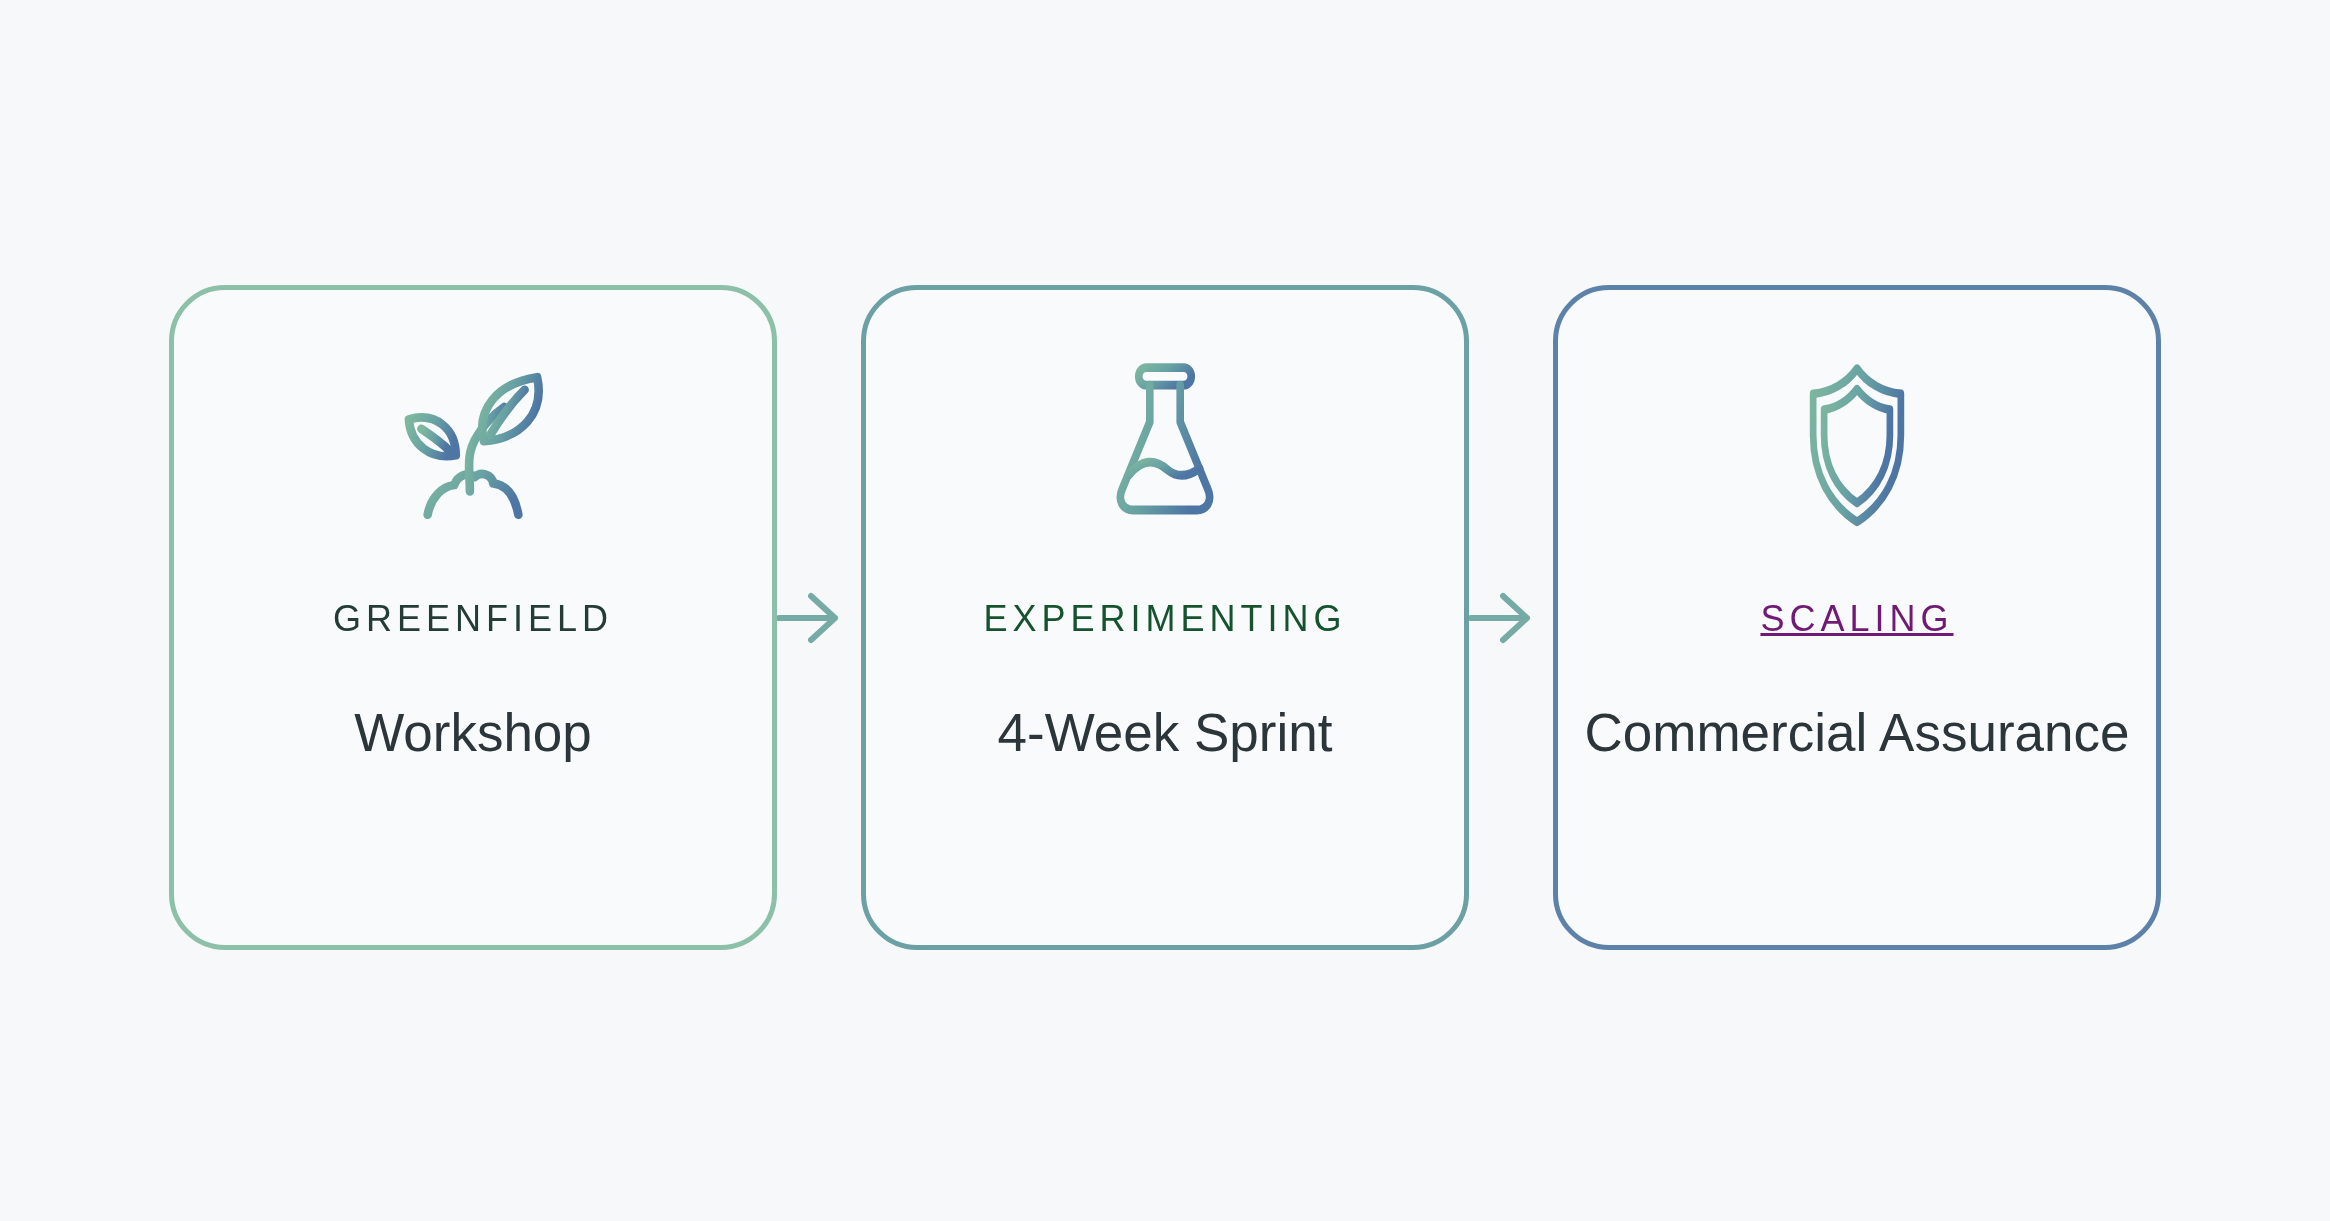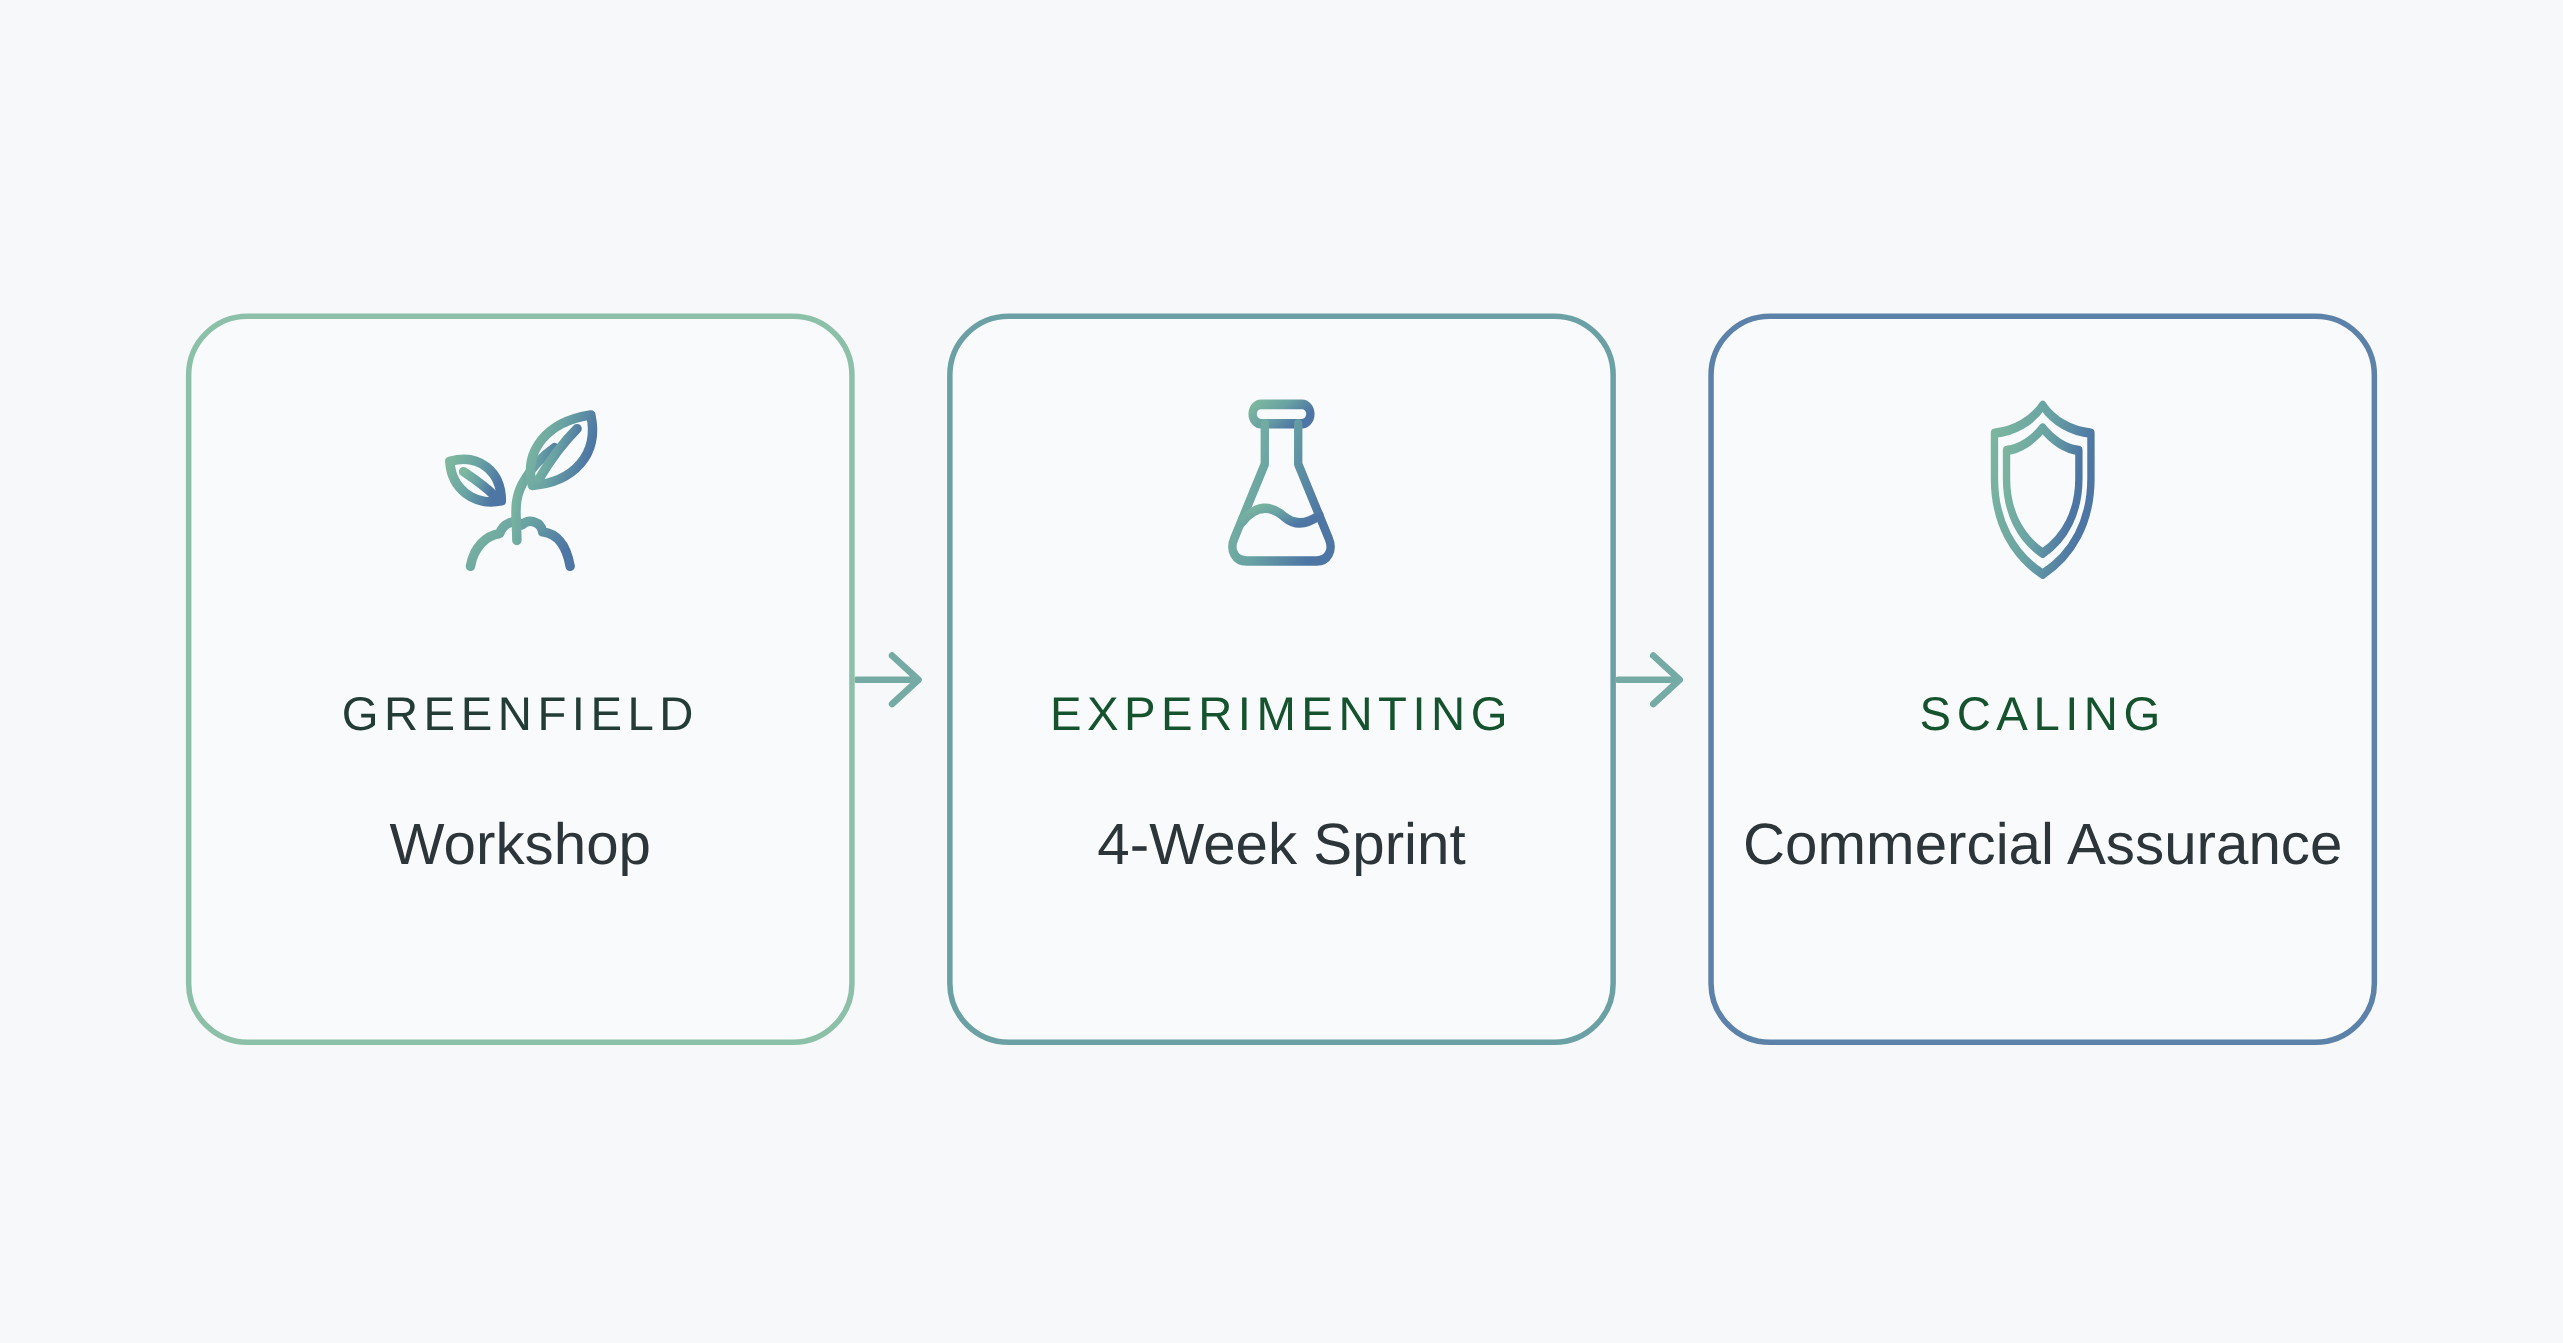--- a/index.html
+++ b/index.html
@@ -42,22 +42,22 @@
     justify-content:center;
   }
   .icon-wrap svg{display:block;}
   .stroke{
     fill:none;
     stroke-width:5.5;
     stroke-linecap:round;
     stroke-linejoin:round;
   }
   .title{
-    margin-top:92px;
-    font-size:43px;
+    margin-top:64px;
+    font-size:36px;
     font-weight:300;
     letter-spacing:5px;
     color:#233d36;
     white-space:nowrap;
   }
   .subtitle{
     margin-top:62px;
     font-size:53px;
     font-weight:400;
     color:var(--subtitle-color);
@@ -153,17 +153,17 @@
             <stop offset="0.55" class="gm" stop-color="#68a2a3"></stop>
             <stop offset="1" class="ge" stop-color="#4e76a4"></stop>
           </linearGradient>
         </defs>
         <g class="stroke" stroke="url(#gradShield)">
           <path d="M55,6 C63,15 76,21 91,22 L91,48 C91,73 77,92 55,103 C33,92 19,73 19,48 L19,22 C34,21 47,15 55,6 Z"></path>
           <path d="M55,19 C62,26 72,31 82,32 L82,48 C82,67 72,82 55,91 C38,82 28,67 28,48 L28,32 C38,31 48,26 55,19 Z"></path>
         </g>
       </svg>
     </div>
-    <h2 class="title" style="color: #14532d;">SCALING</h2>
+    <h2 class="title" style="color: #701a75; text-decoration: underline;">SCALING</h2>
     <p class="subtitle">Commercial Assurance</p>
   </section>
 
 </main>
 
 </body></html>

